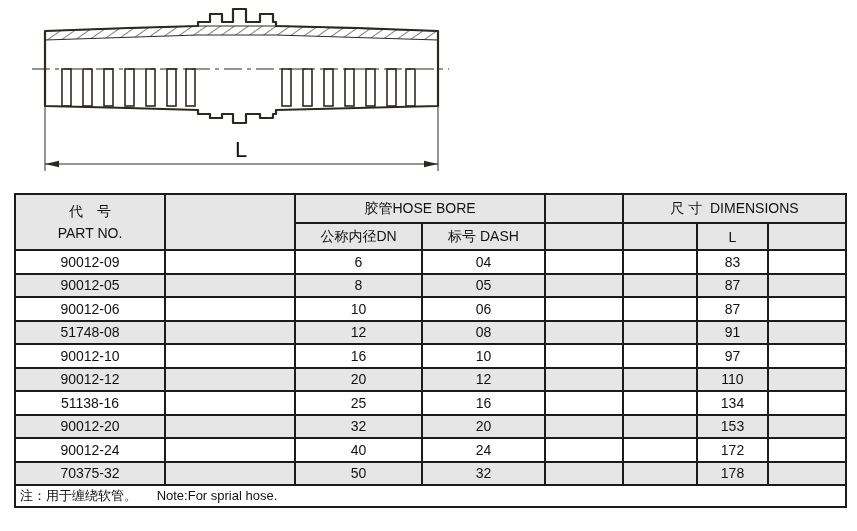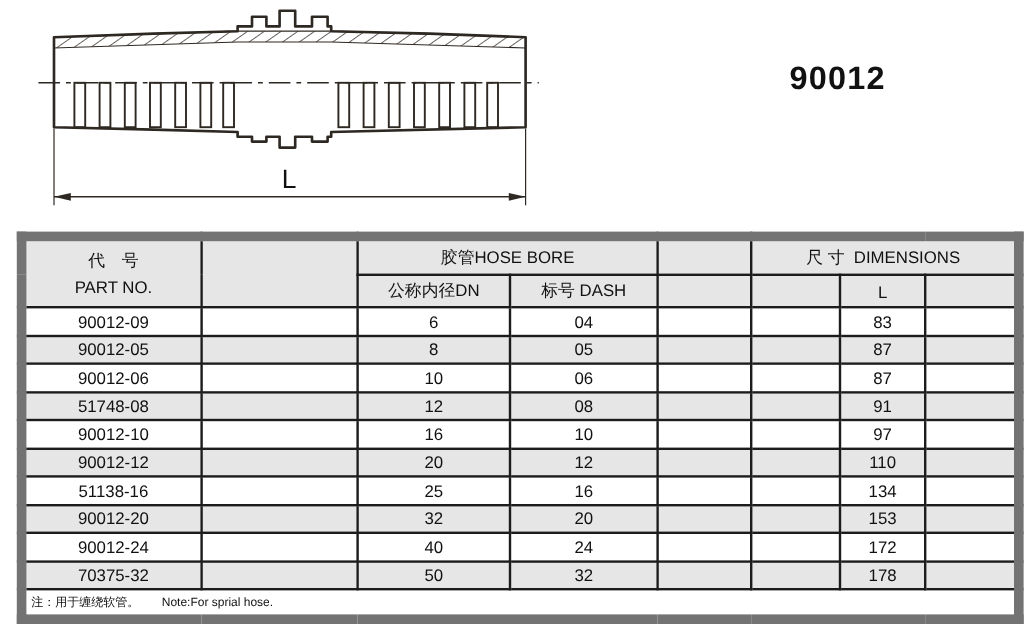--- a/index.html
+++ b/index.html
@@ -23,21 +23,21 @@
   .name-en { margin-top: 7px; font-size: 18px; letter-spacing: 0.5px; }
 
   
   table.spec-table {
     position: absolute;
     left: 14px;
     top: 193px;
     width: 831px;
     border-collapse: collapse;
     table-layout: fixed;
-    border: 8px solid #737373;
+    border: 1px solid #737373;
     font-size: 14px;
   }
   .spec-table th, .spec-table td {
     border: 2px solid #1c1c1c;
     text-align: center;
     vertical-align: middle;
     font-weight: normal;
     padding: 0;
     overflow: hidden;
     white-space: nowrap;
@@ -45,21 +45,21 @@
   .spec-table thead th { background: #e6e6e6; }
   .spec-table thead tr.h1 th { height: 27px; }
   .spec-table thead tr.h2 th { height: 25px; }
   .spec-table thead th .line { display: block; line-height: 1.6; }
   .spec-table tbody td { height: 21.5px; }
   .spec-table tbody tr:nth-child(even) td { background: #e6e6e6; }
   .spec-table tfoot td {
     text-align: left;
     height: 20px;
     padding-left: 4px;
-    font-size: 10px;
+    font-size: 13px;
     background: #ffffff;
   }
   .spec-table tfoot .note-en { margin-left: 16px; }
 </style>
 </head>
 <body>
 
 <div class="page">
 
   <div class="drawing">
@@ -109,21 +109,20 @@
         <line x1="17" y1="160" x2="410" y2="160" stroke-width="1.2"></line>
       </g>
       <polygon points="17,160 31,156.8 31,163.2" fill="#2e2823"></polygon>
       <polygon points="410,160 396,156.8 396,163.2" fill="#2e2823"></polygon>
 
       <text x="213" y="153" text-anchor="middle" font-family="Liberation Sans, sans-serif" font-size="22" fill="#111111">L</text>
     </svg>
   </div>
 
   <div class="title-block">
-    <div class="part-number">90012</div>
   </div>
 
   <table class="spec-table">
     <colgroup>
       <col style="width:150px">
         <col style="width:130px">
         <col style="width:127px">
         <col style="width:123px">
       <col style="width:78px">
         <col style="width:74px">

